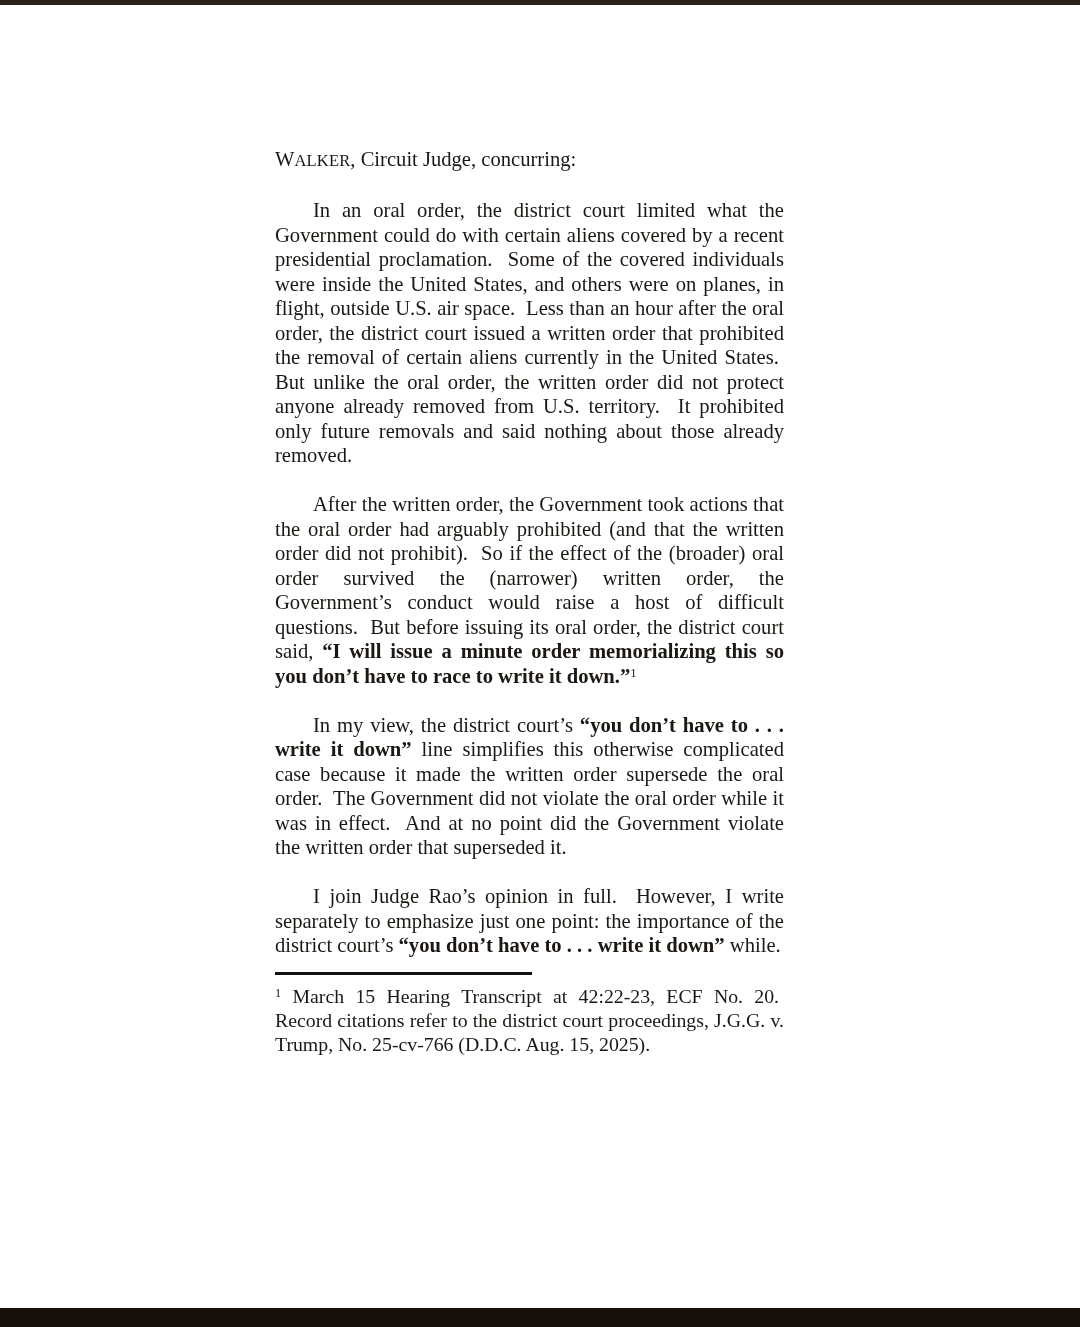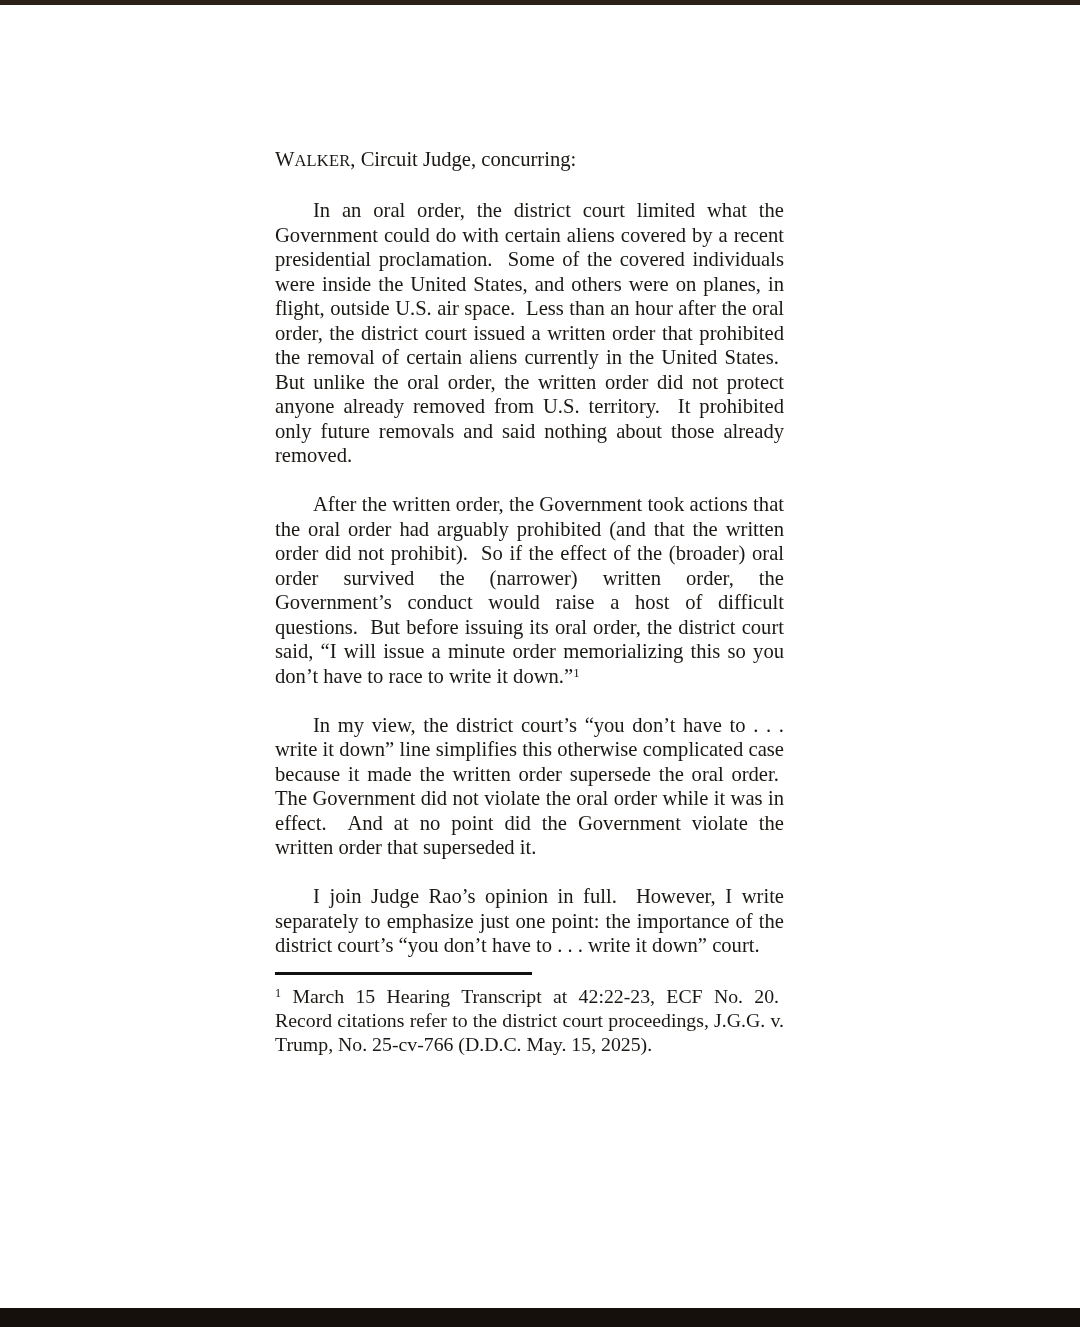--- a/index.html
+++ b/index.html
@@ -27,21 +27,21 @@
     width: 509px;
     font-size: 20.6px;
     line-height: 24.5px;
     text-align: justify;
   }
   .heading { margin: 0; text-align: left; }
   .heading .sc { font-size: 0.8em; letter-spacing: 0.2px; }
 
   .para { margin: 24.5px 0 0 0; text-indent: 38px; }
   .r  { }
-  .b  { font-weight: normal; }
+  .b  { font-weight: bold; }
   .i  { }
   sup.fnref {
     font-size: 0.62em;
     line-height: 0;
     vertical-align: baseline;
     position: relative;
     top: -0.45em;
     font-weight: normal;
   }
 
@@ -63,22 +63,22 @@
 <div class="content">
 
   <p class="heading"><span>W</span><span class="sc">ALKER</span><span>, Circuit Judge, concurring:</span></p>
 
   <p class="para"><span class="r">In an oral order, the district court limited what the Government could do with certain aliens covered by a recent presidential proclamation.&nbsp; Some of the covered individuals were inside the United States, and others were on planes, in flight, outside U.S. air space.&nbsp; Less than an hour after the oral order, the district court issued a written order that prohibited the removal of certain aliens </span><span class="r i">currently</span><span class="r"> in the United States.&nbsp; But unlike the oral order, the written order did not protect anyone already removed from U.S. territory.&nbsp; It prohibited only future removals and said nothing about those already removed.</span></p>
 
   <p class="para"><span class="r">After the written order, the Government took actions that the oral order had arguably prohibited (and that the written order did not prohibit).&nbsp; So if the effect of the (broader) oral order survived the (narrower) written order, the Government’s conduct would raise a host of difficult questions.&nbsp; But before issuing its oral order, the district court said, </span><span class="r b">“I will issue a minute order memorializing this so you don’t have to race to write it down.”</span><sup class="fnref">1</sup></p>
 
   <p class="para"><span class="r">In my view, the district court’s </span><span class="r b">“you don’t have to&nbsp;.&nbsp;.&nbsp;. write it down”</span><span class="r"> line simplifies this otherwise complicated case because it made the written order supersede the oral order.&nbsp; The Government did not violate the oral order </span><span class="r i">while it was in effect</span><span class="r">.&nbsp; And at no point did the Government violate the written order that superseded it.</span></p>
 
-  <p class="para"><span class="r">I join Judge Rao’s opinion in full.&nbsp; However, I write separately to emphasize just one point: the importance of the district court’s </span><span class="r b">“you don’t have to&nbsp;.&nbsp;.&nbsp;. write it down”</span><span class="r"> court.</span></p>
+  <p class="para"><span class="r">I join Judge Rao’s opinion in full.&nbsp; However, I write separately to emphasize just one point: the importance of the district court’s </span><span class="r b">“you don’t have to&nbsp;.&nbsp;.&nbsp;. write it down”</span><span class="r"> while.</span></p>
 
   <div class="footnote">
     <div class="fn-rule"></div>
-    <p class="fn"><sup class="fnref">1</sup><span class="r"> March 15 Hearing Transcript at 42:22-23, ECF No. 20.&nbsp; Record citations refer to the district court proceedings, </span><span class="r i">J.G.G. v. Trump</span><span class="r">, No. 25-cv-766 (D.D.C. May. 15, 2025).</span></p>
+    <p class="fn"><sup class="fnref">1</sup><span class="r"> March 15 Hearing Transcript at 42:22-23, ECF No. 20.&nbsp; Record citations refer to the district court proceedings, </span><span class="r i">J.G.G. v. Trump</span><span class="r">, No. 25-cv-766 (D.D.C. Aug. 15, 2025).</span></p>
   </div>
 
 </div>
 
 <div class="edge-bar bottom"></div>
 
 </body></html>

